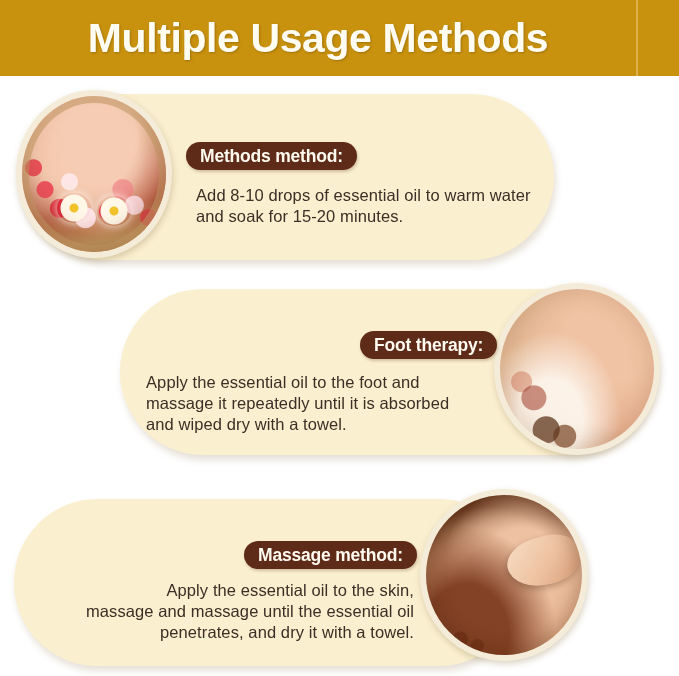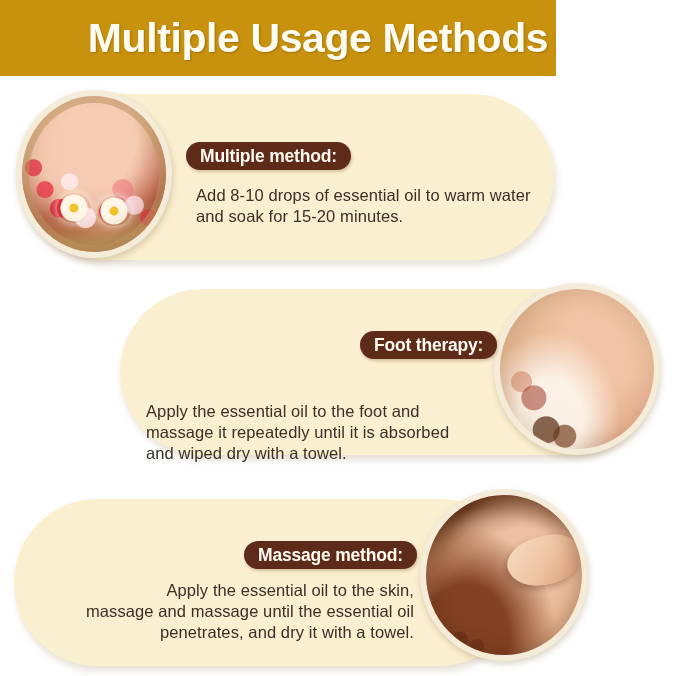--- a/index.html
+++ b/index.html
@@ -10,21 +10,21 @@
     width: 679px; height: 676px;
     position: relative;
     overflow: hidden;
     font-family: "Liberation Sans", sans-serif;
   }
 
   
   #header-banner {
     position: absolute;
     left: 0; top: 0;
-    width: 556px; height: 76px;
+    width: 679px; height: 76px;
     background: #c8910e;
     overflow: hidden;
   }
   #header-divider {
     position: absolute;
     left: 636px; top: 0;
     width: 2px; height: 76px;
     background: #dcb04a;
   }
   #page-title {
@@ -128,21 +128,21 @@
     position: absolute; left: 0; top: 0; right: 0; bottom: 0;
     border-radius: 50%;
     box-shadow: inset 0 0 0 7px rgba(190,145,95,.55), inset 0 -14px 22px rgba(120,80,40,.35);
   }
 
   
   #card-2 { left: 0; top: 279px; width: 679px; height: 186px; }
   #card-2 .pill { left: 120px; top: 10px; width: 530px; height: 166px; }
   #card-2 .photo-ring { left: 494px; top: 4px; width: 166px; height: 172px; }
   #card-2 .label-pill { left: 360px; top: 52px; }
-  #card-2 .body-text { left: 146px; top: 93px; width: 350px; margin-top: 29px; }
+  #card-2 .body-text { left: 146px; top: 93px; width: 350px; }
 
   
   #photo-2 {
     background:
       radial-gradient(circle at 22% 68%, rgba(160,60,40,.55) 0 12px, transparent 13px),
       radial-gradient(circle at 14% 58%, rgba(205,120,90,.5) 0 10px, transparent 11px),
       radial-gradient(circle at 30% 88%, rgba(95,55,30,.75) 0 13px, transparent 14px),
       radial-gradient(circle at 42% 92%, rgba(120,70,38,.7) 0 11px, transparent 12px),
       radial-gradient(ellipse at 33% 82%, rgba(255,252,245,.85) 0 22%, rgba(255,252,245,0) 48%),
       radial-gradient(ellipse at 72% 30%, #f0c3a4 0 28%, rgba(240,195,164,0) 60%),
@@ -202,21 +202,21 @@
   <div class="pill"></div>
 
   <div class="photo-ring">
     <div class="photo" id="photo-1">
       <div class="flower-a"></div>
       <div class="flower-b"></div>
       <div class="rim"></div>
     </div>
   </div>
 
-  <div class="label-pill">Multiple method:</div>
+  <div class="label-pill">Methods method:</div>
   <div class="body-text">Add 8-10 drops of essential oil to warm water
 and soak for 15-20 minutes.</div>
 </div>
 
 <div class="card" id="card-2">
   <div class="pill"></div>
 
   <div class="photo-ring">
     <div class="photo" id="photo-2">
       <div class="rim"></div>

